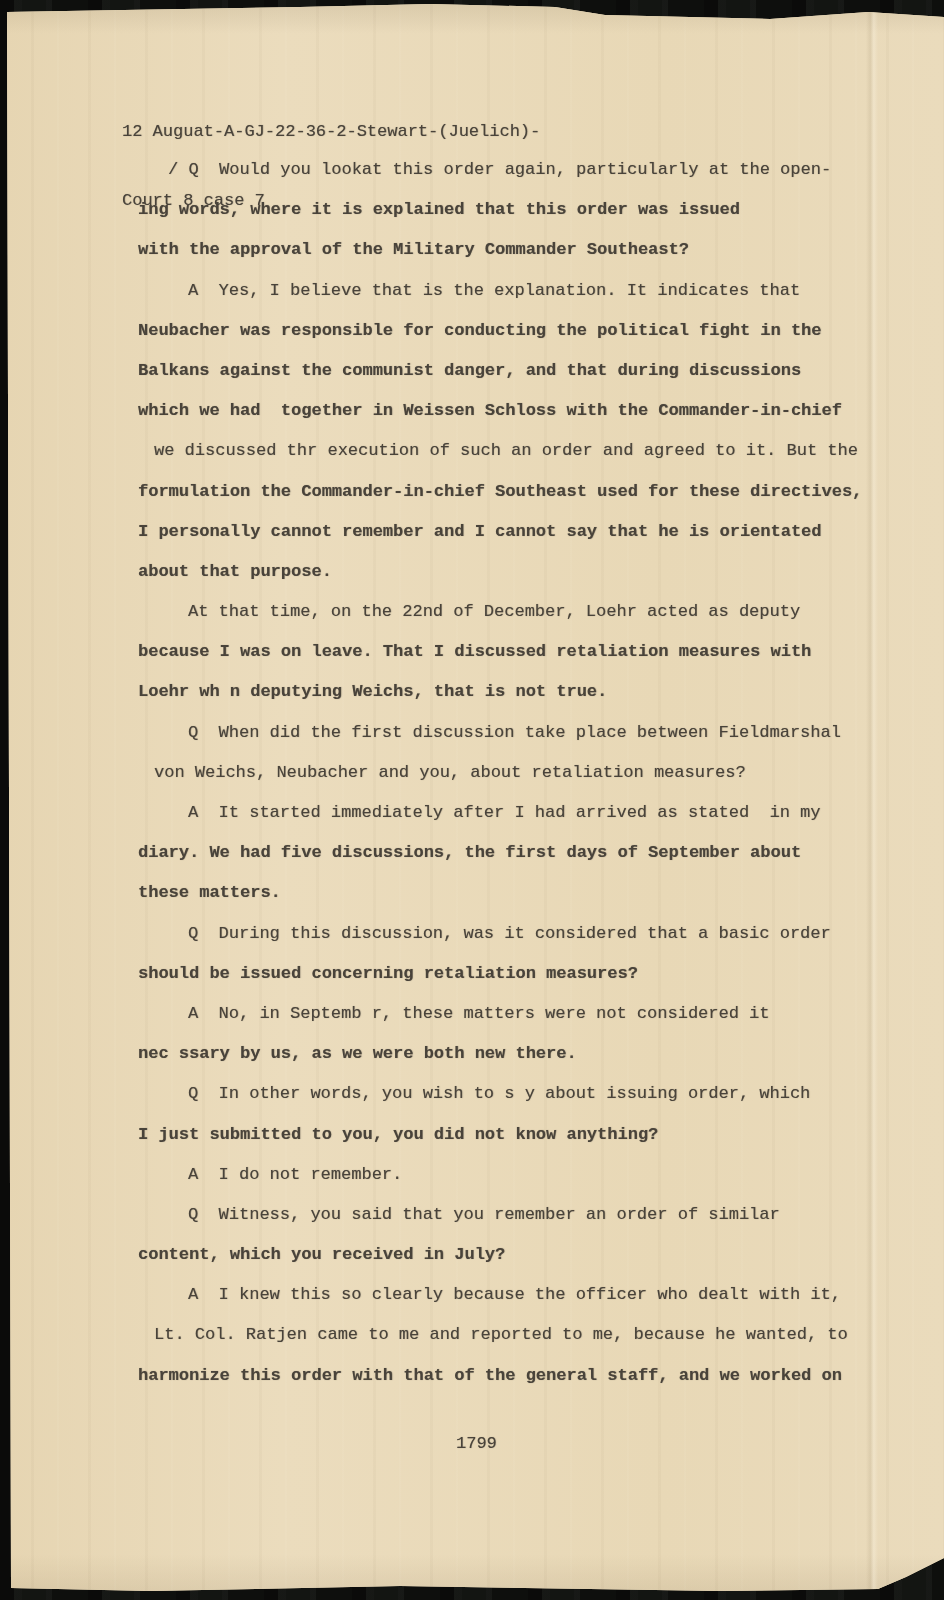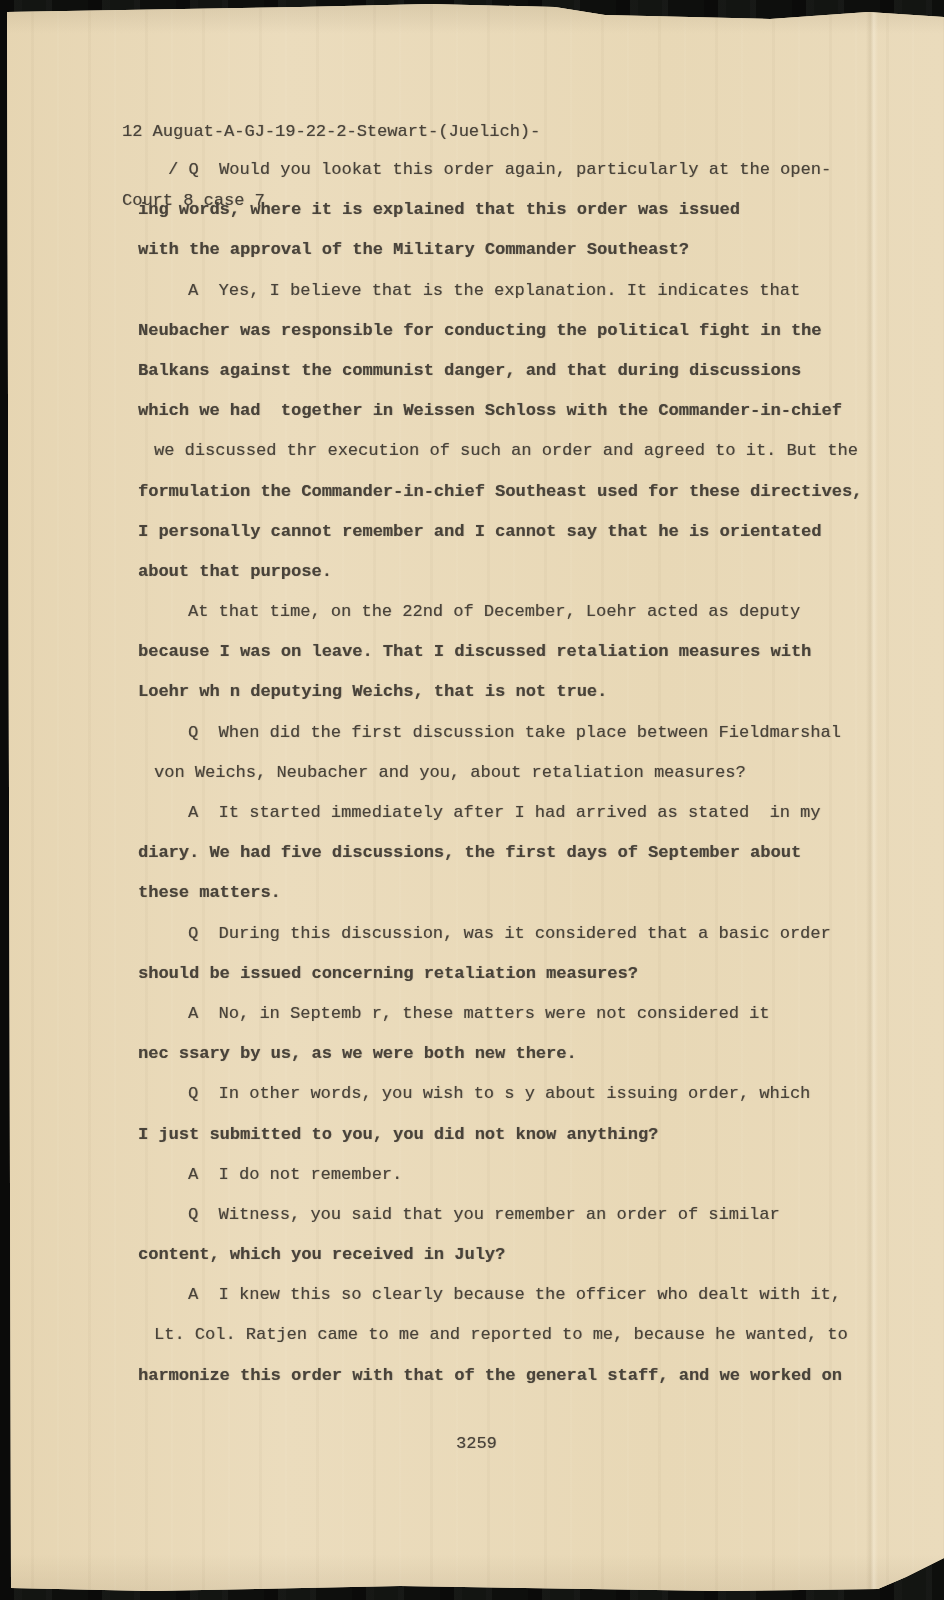--- a/index.html
+++ b/index.html
@@ -95,20 +95,20 @@
 </style>
 </head>
 <body>
 
 <div class="scan-bg"></div>
 
 <div class="paper">
   <div class="fold-line"></div>
 
   <div class="header-block typed">
-    <div>12 Auguat-A-GJ-19-22-2-Stewart-(Juelich)-</div>
+    <div>12 Auguat-A-GJ-22-36-2-Stewart-(Juelich)-</div>
     <div>Court 8 case 7</div>
   </div>
 
   <div class="typed-body typed"><div class="typed-line ind3">/ Q  Would you lookat this order again, particularly at the open-</div><div class="typed-line ind0">ing words, where it is explained that this order was issued</div><div class="typed-line ind0">with the approval of the Military Commander Southeast?</div><div class="typed-line ind1">A  Yes, I believe that is the explanation. It indicates that</div><div class="typed-line ind0">Neubacher was responsible for conducting the political fight in the</div><div class="typed-line ind0">Balkans against the communist danger, and that during discussions</div><div class="typed-line ind0">which we had  together in Weissen Schloss with the Commander-in-chief</div><div class="typed-line ind2">we discussed thr execution of such an order and agreed to it. But the</div><div class="typed-line ind0">formulation the Commander-in-chief Southeast used for these directives,</div><div class="typed-line ind0">I personally cannot remember and I cannot say that he is orientated</div><div class="typed-line ind0">about that purpose.</div><div class="typed-line ind1">At that time, on the 22nd of December, Loehr acted as deputy</div><div class="typed-line ind0">because I was on leave. That I discussed retaliation measures with</div><div class="typed-line ind0">Loehr wh n deputying Weichs, that is not true.</div><div class="typed-line ind1">Q  When did the first discussion take place between Fieldmarshal</div><div class="typed-line ind2">von Weichs, Neubacher and you, about retaliation measures?</div><div class="typed-line ind1">A  It started immediately after I had arrived as stated  in my</div><div class="typed-line ind0">diary. We had five discussions, the first days of September about</div><div class="typed-line ind0">these matters.</div><div class="typed-line ind1">Q  During this discussion, was it considered that a basic order</div><div class="typed-line ind0">should be issued concerning retaliation measures?</div><div class="typed-line ind1">A  No, in Septemb r, these matters were not considered it</div><div class="typed-line ind0">nec ssary by us, as we were both new there.</div><div class="typed-line ind1">Q  In other words, you wish to s y about issuing order, which</div><div class="typed-line ind0">I just submitted to you, you did not know anything?</div><div class="typed-line ind1">A  I do not remember.</div><div class="typed-line ind1">Q  Witness, you said that you remember an order of similar</div><div class="typed-line ind0">content, which you received in July?</div><div class="typed-line ind1">A  I knew this so clearly because the officer who dealt with it,</div><div class="typed-line ind2">Lt. Col. Ratjen came to me and reported to me, because he wanted, to</div><div class="typed-line ind0">harmonize this order with that of the general staff, and we worked on</div></div>
 
-  <div class="page-number typed">3259</div>
+  <div class="page-number typed">1799</div>
 </div>
 
 </body></html>

